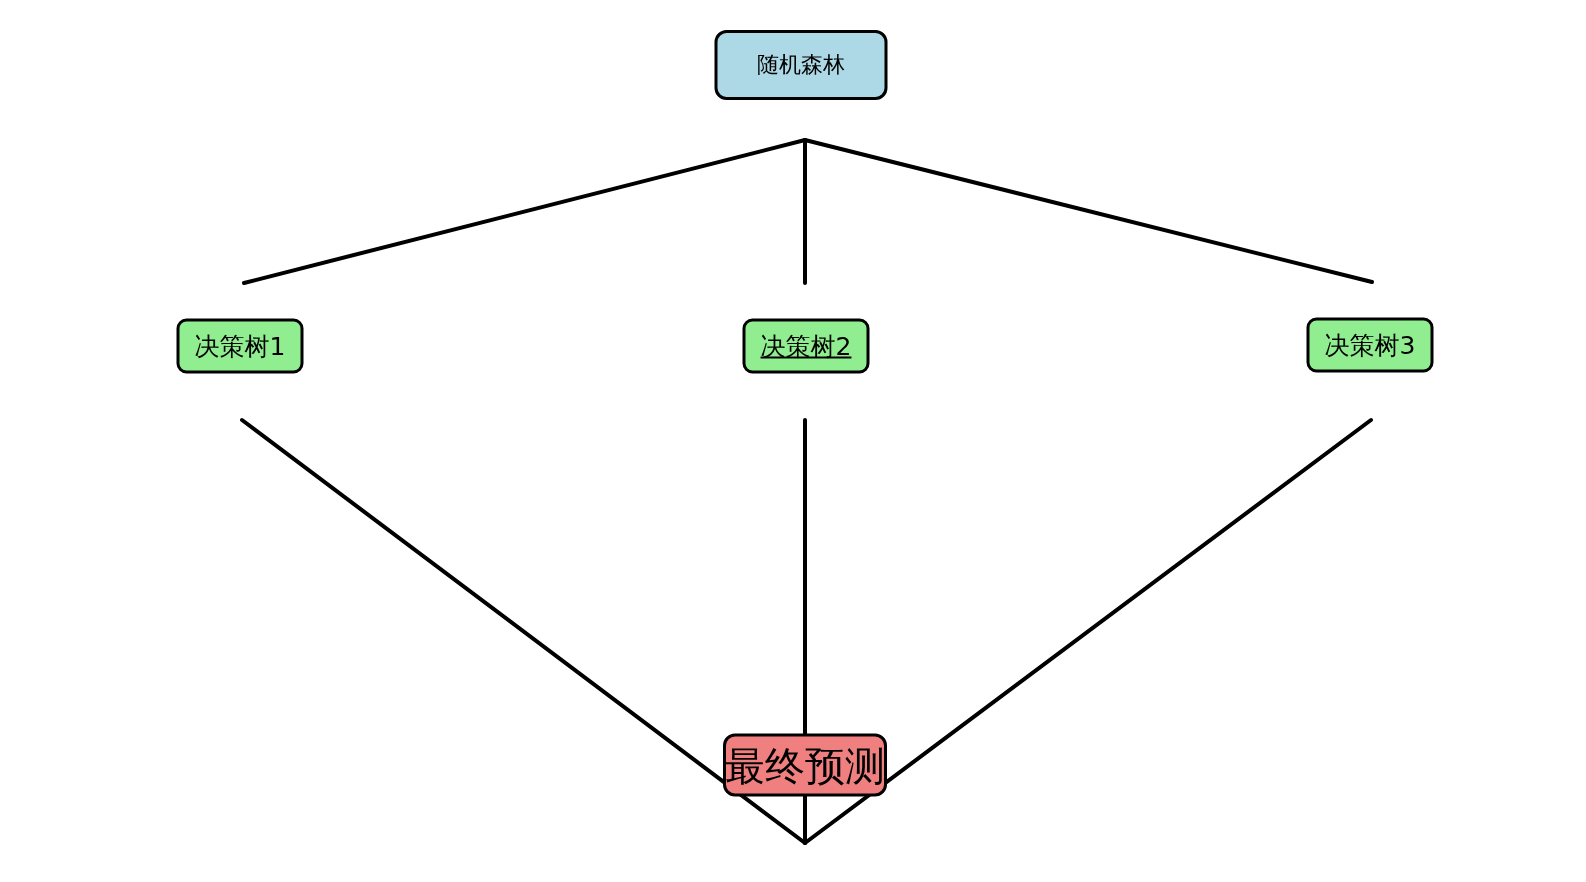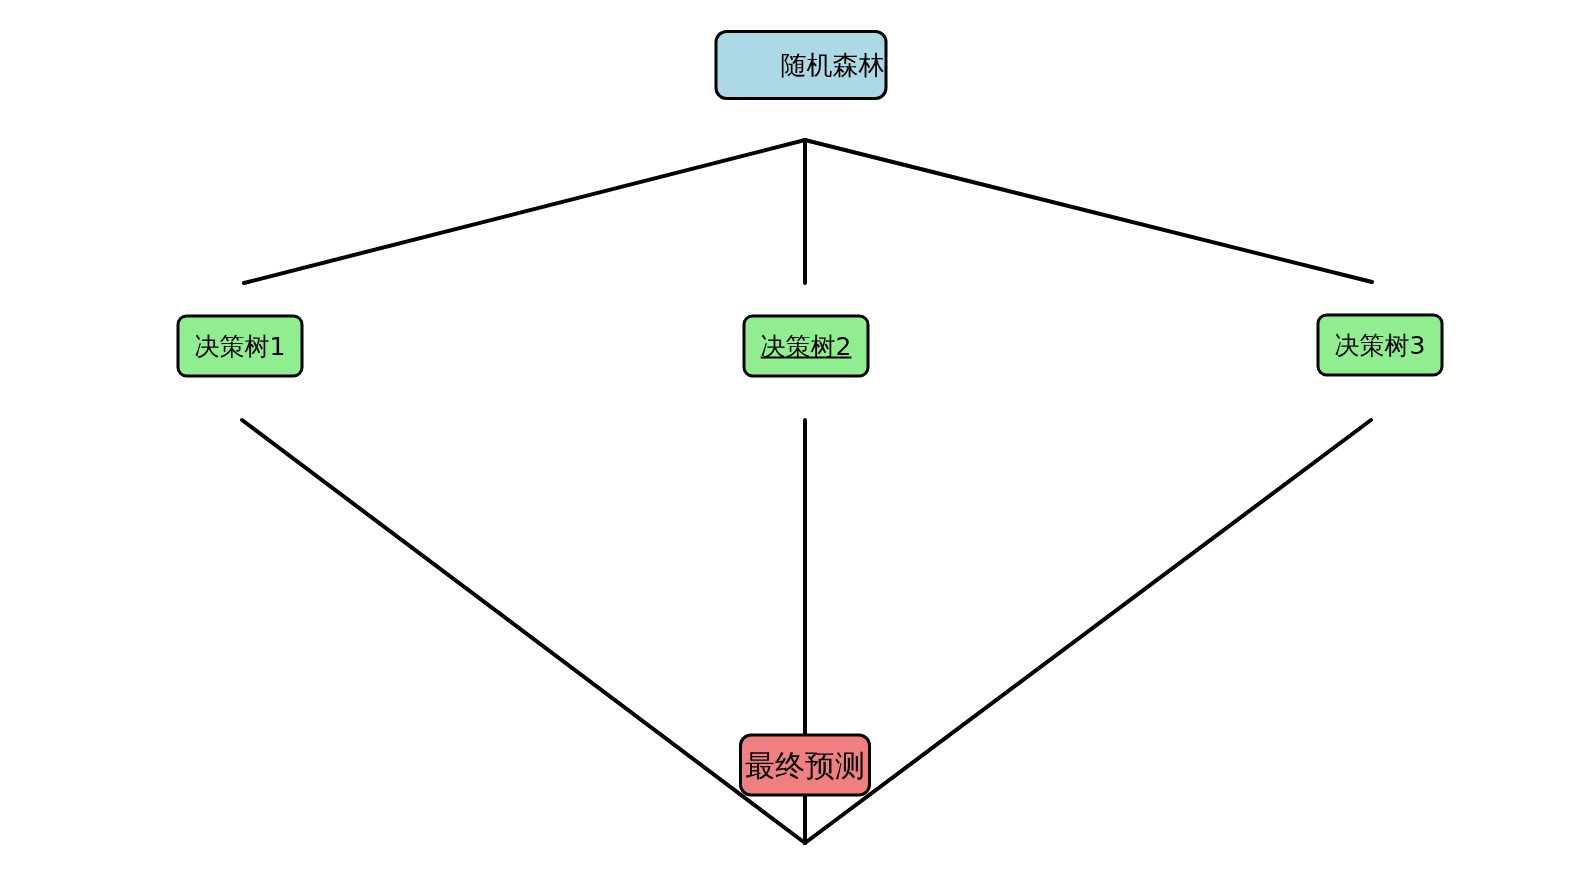--- a/index.html
+++ b/index.html
@@ -39,40 +39,39 @@
     color: #000000;
     white-space: nowrap;
     line-height: 1;
   }
   .node-root {
     left: 801px;
     top: 65px;
     width: 173px;
     height: 70px;
     background: #ADD8E6;
-    font-size: 26px;
-    justify-content: flex-end;
+    font-size: 22px;
   }
   .node-tree {
     width: 127px;
-    height: 63px;
+    height: 55px;
     background: #90EE90;
     font-size: 25px;
     border-radius: 10px;
   }
   .node-tree1 { left: 240px;  top: 346px; }
   .node-tree2 { left: 806px;  top: 346px; text-decoration: underline; }
-  .node-tree3 { left: 1370px; top: 345px; margin-left: 10px; }
+  .node-tree3 { left: 1370px; top: 345px; }
   .node-final {
     left: 805px;
     top: 765px;
-    width: 132px;
+    width: 164px;
     height: 63px;
     background: #F08080;
-    font-size: 30px;
+    font-size: 40px;
   }
 </style>
 </head>
 <body>
 
 <div class="canvas">
 
   <svg class="edges-layer" viewBox="0 0 1586 882" xmlns="http://www.w3.org/2000/svg">
 
     <line x1="805" y1="140" x2="244" y2="283"></line>

